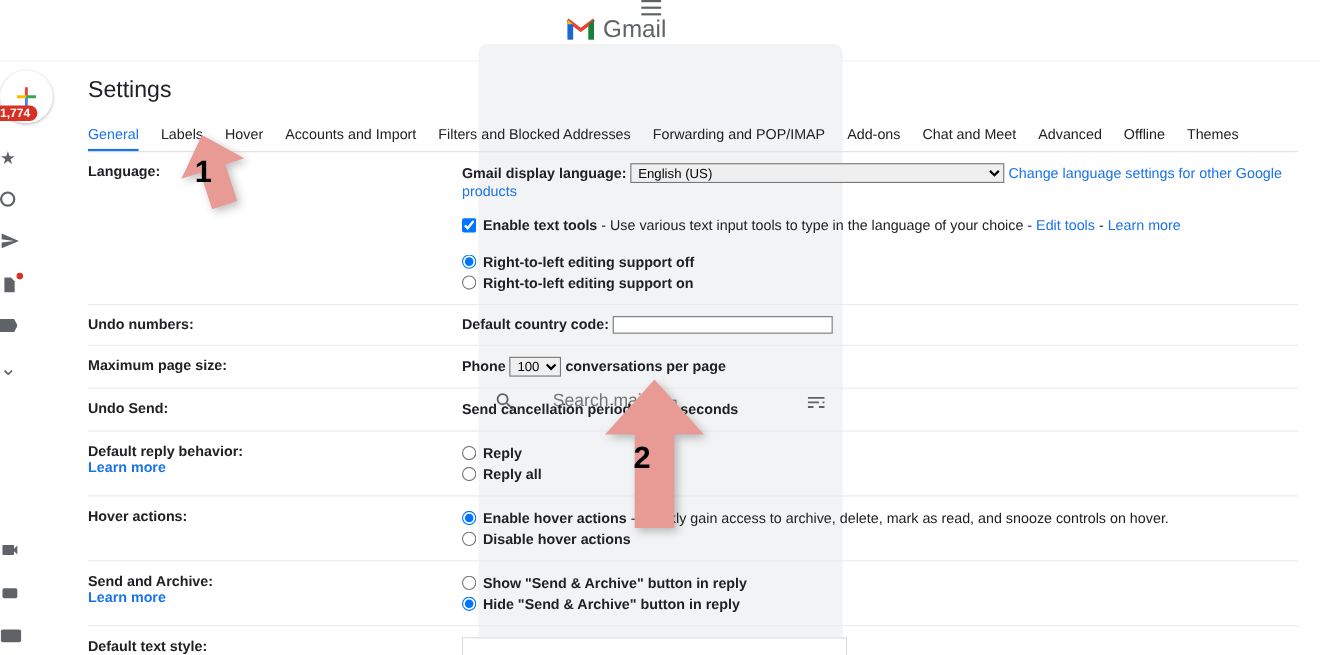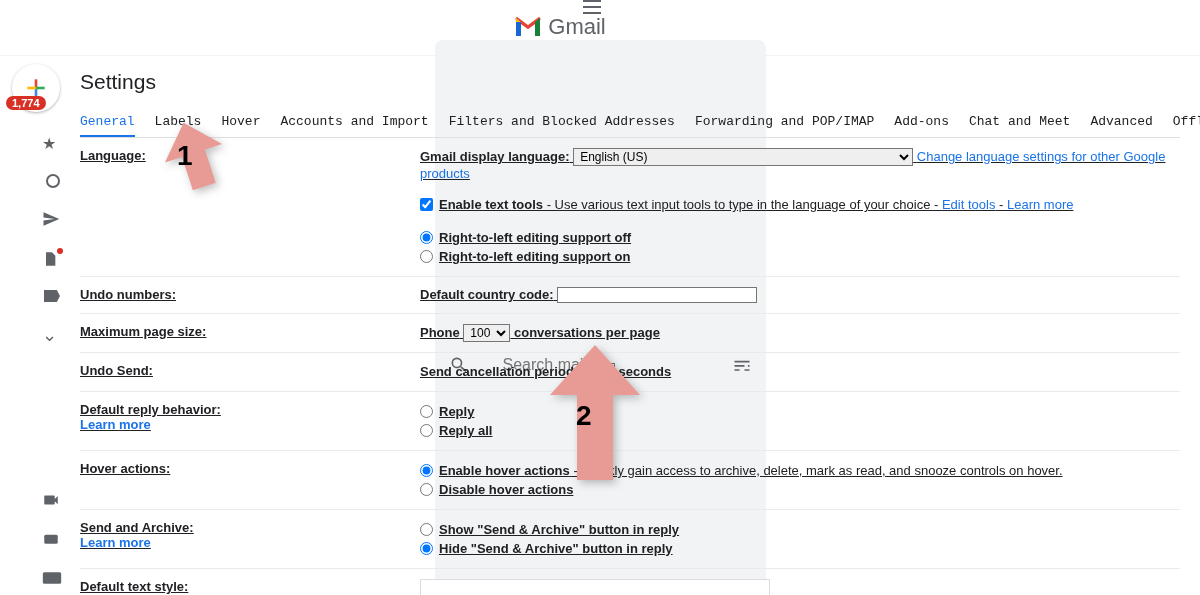--- a/index.html
+++ b/index.html
@@ -11,41 +11,41 @@
   .menu-icon { width: 24px; height: 24px; display:flex; flex-direction:column; justify-content:center; gap:4px; cursor:pointer; margin-right:16px;}
   .menu-icon span { display:block; height:2px; background:#5f6368; width:18px; margin:0 auto;}
   .logo { display:flex; align-items:center; gap:6px; margin-right: 80px;}
   .logo-text { font-size: 22px; color:#5f6368; font-family: 'Product Sans', Arial, sans-serif; }
   .search-box { flex:0 0 650px; height:46px; background:#f1f3f4; border-radius:8px; display:flex; align-items:center; padding:0 14px;gap:22px; }
   .search-box input { border:none; background:transparent; outline:none; flex:1; font-size:16px; color:#5f6368; padding-left:12px;}
   .search-opts { margin-left:auto; cursor:pointer; }
 
   
   .layout { display:flex; height: calc(595px - 56px); }
-  .sidebar { width: 60px; display:flex; flex-direction:column; align-items:flex-end; padding-top:8px; gap:22px; }
+  .sidebar { width: 60px; display:flex; flex-direction:column; align-items:flex-start; padding-top:8px; gap:22px; }
   .compose { width:48px; height:48px; border-radius:50%; background:#fff; box-shadow:0 1px 3px rgba(0,0,0,0.3); display:flex; align-items:center; justify-content:center; position:relative; cursor:pointer;}
   .badge { position:absolute; top:32px; left:-6px; background:#d93025; color:#fff; font-size:11px; font-weight:bold; padding:1px 6px; border-radius:9px; }
   .side-icon { width:18px; height:18px; color:#5f6368; position:relative; cursor:pointer;}
   .side-icon.star::before { content:"★"; font-size:16px; color:#5f6368; }
   .side-icon.clock { border:2px solid #5f6368; border-radius:50%; width:14px; height:14px; }
   .dot-red { position:absolute; top:-2px; right:-3px; width:6px; height:6px; background:#d93025; border-radius:50%;}
   .side-icon.tag { width:16px; height:12px; background:#5f6368; clip-path: polygon(0 0, 80% 0, 100% 50%, 80% 100%, 0 100%);}
   .side-icon.caret::before { content:"⌄"; font-size:18px; color:#5f6368; }
   .sidebar-bottom { margin-top:auto; padding-bottom:6px; display:flex; flex-direction:column; gap:22px; align-items:center;}
 
   
   .main { flex:1; padding: 14px 20px 0 20px; overflow-y:auto; }
   .page-title { font-size: 21px; font-weight:400; margin-bottom: 14px; }
   .tabs { display:flex; gap: 20px; border-bottom:1px solid #e0e0e0; font-size:13px; }
   .tab { padding: 6px 0; color:#1a73e8; cursor:pointer; white-space:nowrap;}
   .tab.active { color:#1a73e8; border-bottom: 2px solid #1a73e8; font-weight:500;}
   .tab.inactive { color:#202124; }
-  .tabrow-wrap { position:relative;font-family:Liberation Mono, monospace; }
-
-  .setting-row { display:flex; padding: 10px 0; border-bottom:1px solid #e8eaed;text-decoration:underline; }
+  .tabrow-wrap { position:relative; }
+
+  .setting-row { display:flex; padding: 10px 0; border-bottom:1px solid #e8eaed; }
   .setting-label { width: 340px; font-weight:bold; font-size:13px; }
   .setting-body { flex:1; font-size:13px; }
   .setting-body b { font-weight:bold; }
   .setting-body select, .setting-body input[type=text] { border:1px solid #767676; font-size:12px; padding:0 2px; }
   .setting-body .radio-line, .setting-body .check-line { display:flex; align-items:center; gap:6px; padding:2px 0;}
   .lang-select { width:340px; }
   .country-input { width:200px; }
 
   .textstyle-box { border:1px solid #dadce0; padding:8px 10px; width:350px; background:#fff;}
 

